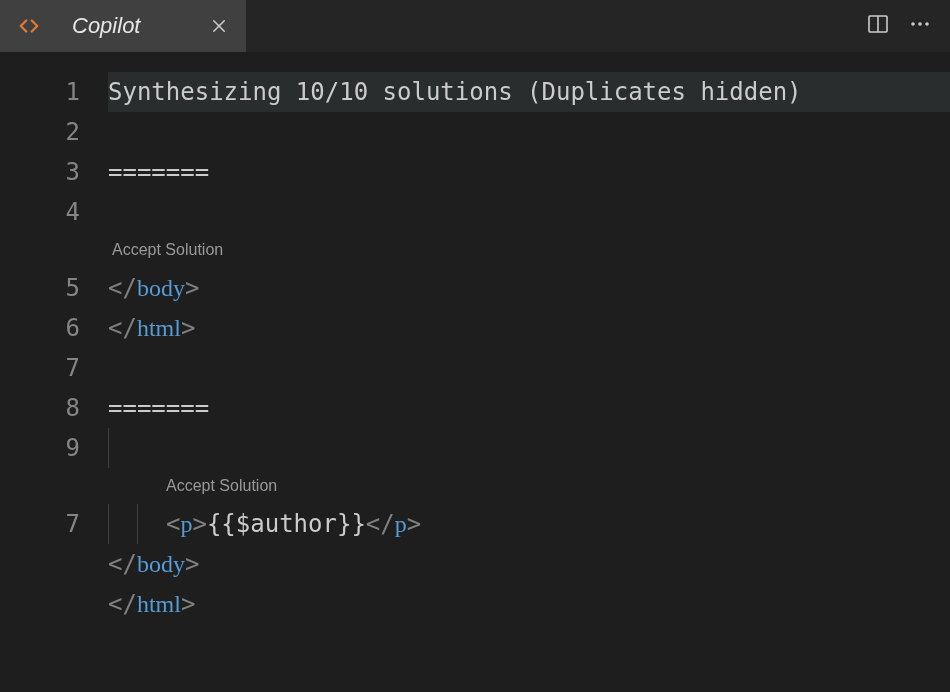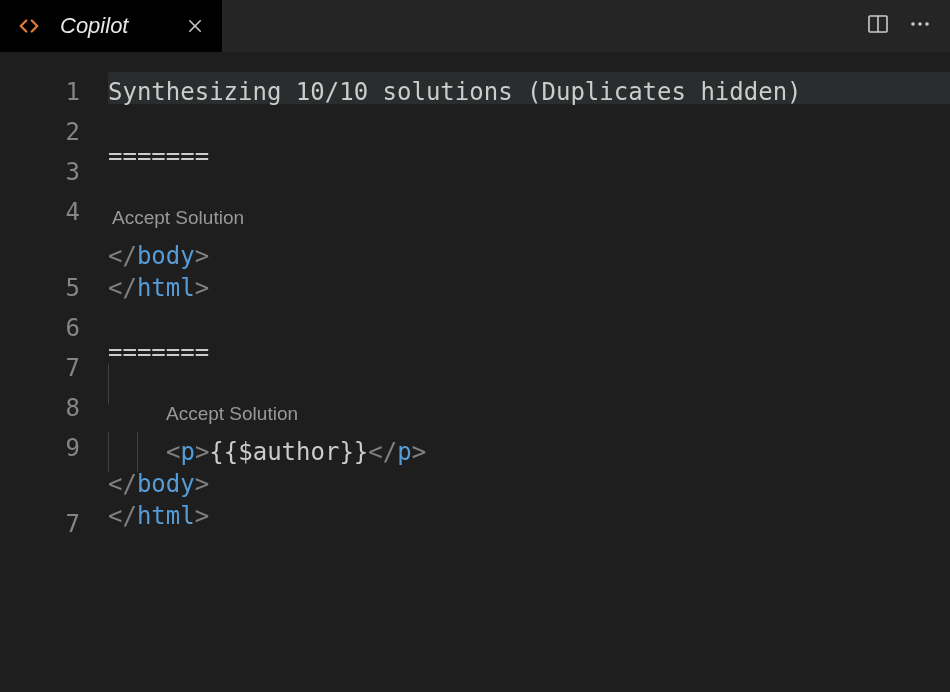--- a/index.html
+++ b/index.html
@@ -25,22 +25,22 @@
     .tab-left {
       display: flex;
       align-items: center;
       height: 100%;
     }
     .tab {
       display: flex;
       align-items: center;
       height: 100%;
       padding: 0 14px 0 18px;
-      background: #000000;
-      gap: 20px;
+      background: #404040;
+      gap: 32px;
     }
     .tab-icon {
       display: flex;
       align-items: center;
     }
     .tab-label {
       font-style: italic;
       font-size: 22px;
       color: #e6e6e6;
       font-family: -apple-system, "Segoe UI", sans-serif;
@@ -78,40 +78,40 @@
     }
     .line-number.codelens-gap {
       height: 36px;
     }
     .content {
       flex: 1;
       padding-top: 20px;
       position: relative;
     }
     .line {
-      height: 32px;
+      height: 40px;
       line-height: 40px;
       font-size: 24px;
       white-space: pre;
       font-family: "Menlo", "Monaco", "Consolas", monospace;
     }
     .line.highlighted {
       background: #2a2d2e;
     }
     .codelens {
       height: 36px;
       line-height: 36px;
-      font-size: 19px;
+      font-size: 16px;
       color: #999999;
       font-family: -apple-system, "Segoe UI", sans-serif;
       cursor: pointer;
     }
     .text-default { color: #cccccc; }
     .text-punct { color: #808080; }
-    .text-tag { color: #569cd6; }
+    .text-tag { color: #569cd6; font-family: Liberation Serif, serif; }
     .codelens-inner {
       padding-left: 4px;
     }
     .indent-guide {
       display: inline-block;
       border-left: 1px solid #404040;
       height: 40px;
       width: 29px;
       vertical-align: top;
     }

